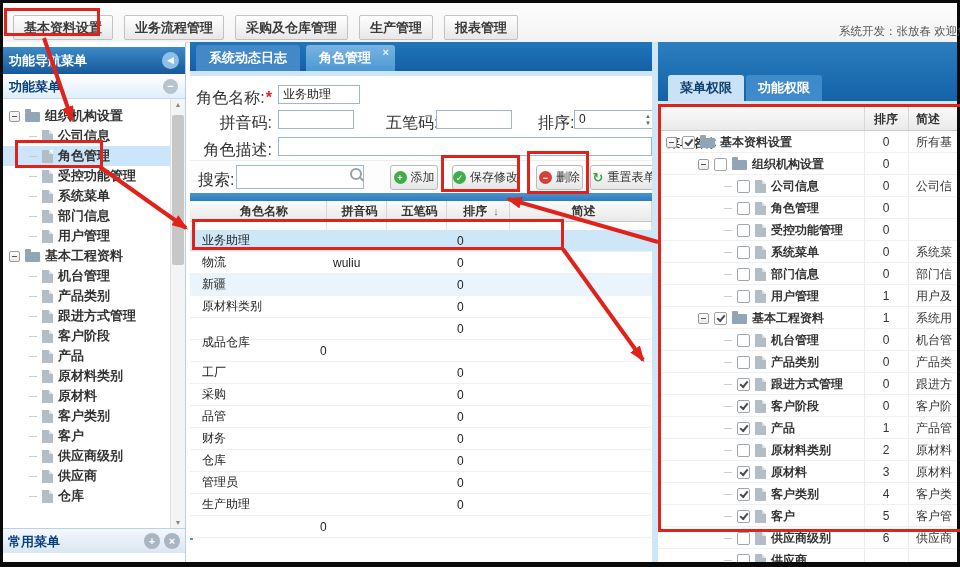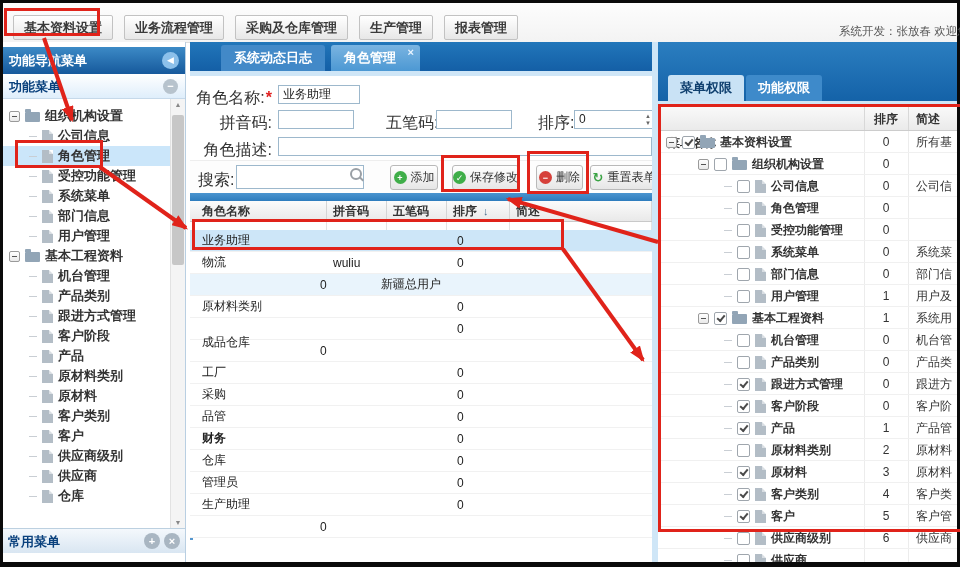--- a/index.html
+++ b/index.html
@@ -40,21 +40,21 @@
   .sb-thumb{position:absolute;left:1px;top:16px;width:12px;height:150px;background:#c7c7c7;border-radius:2px;}
   .sb-arrow{position:absolute;left:0;width:14px;text-align:center;font-size:7px;color:#888;}
   .sb-footer{position:absolute;left:0;top:486px;width:100%;height:25px;background:linear-gradient(#f4f8fc,#d9e6f2);
     border-top:1px solid #bcd0e0;color:#0a417d;font-size:13px;font-weight:bold;line-height:25px;padding-left:5px;box-sizing:border-box;}
   .sb-footer .icons{position:absolute;right:5px;top:4px;display:flex;gap:4px;}
   .sb-footer .circle{width:16px;height:16px;background:#a9b6c2;font-size:11px;}
 
   
   .main{left:190px;top:42px;width:462px;height:520px;background:#fff;}
   .m-tabbar{position:absolute;left:0;top:0;width:100%;height:29px;background:linear-gradient(#2176ba,#145fa6);}
-  .m-tabs{position:absolute;left:6px;top:3px;display:flex;gap:6px;align-items:flex-end;margin-left:25px;}
+  .m-tabs{position:absolute;left:6px;top:3px;display:flex;gap:6px;align-items:flex-end;}
   .m-tab{height:26px;line-height:26px;padding:0 13px;border-radius:3px 3px 0 0;color:#fff;font-size:13px;font-weight:bold;cursor:pointer;position:relative;white-space:nowrap;}
   .m-tab.inactive{background:#4289c8;}
   .m-tab.active{background:linear-gradient(#7ab4e1,#4c98d3);padding-right:24px;}
   .m-tab .close{position:absolute;right:6px;top:1px;font-size:11px;font-weight:bold;color:#e8f4ff;cursor:pointer;line-height:12px;}
   .m-strip{position:absolute;left:0;top:29px;width:100%;height:5px;background:#cfe6f7;}
   .form{position:absolute;left:0;top:34px;width:100%;height:126px;background:#fff;}
   .flabel{position:absolute;font-size:16px;color:#333;text-align:right;white-space:nowrap;}
   .req{color:#e02020;font-weight:bold;margin-left:1px;}
   .finput{position:absolute;height:19px;border:1px solid #9db8cc;background:#fff;font-size:12px;color:#222;
     padding:0 4px;box-sizing:border-box;font-family:inherit;line-height:17px;}
@@ -64,21 +64,21 @@
     display:flex;align-items:center;justify-content:center;gap:4px;font-size:12px;color:#333;cursor:pointer;box-sizing:border-box;white-space:nowrap;}
   .tb-ic{width:13px;height:13px;border-radius:50%;color:#fff;font-size:9px;font-weight:bold;display:flex;align-items:center;justify-content:center;flex:none;}
   .ic-green{background:#3fae49;} .ic-red{background:#d6403a;}
   .ic-refresh{color:#3aa344;font-size:13px;font-weight:bold;line-height:13px;}
   .mag{position:absolute;right:8px;top:7px;width:8px;height:8px;border:2px solid #9aa0a6;border-radius:50%;}
   .mag::after{content:"";position:absolute;width:5px;height:2px;background:#9aa0a6;transform:rotate(45deg);left:7px;top:8px;}
   .bluebar{position:absolute;left:0;top:151px;width:100%;height:8px;background:linear-gradient(#4a94cf,#2e7cbd);}
   .g-header{position:absolute;left:0;top:159px;width:100%;height:21px;background:linear-gradient(#fbfbfb,#e9e9e9);
     border-bottom:1px solid #c9c9c9;display:flex;box-sizing:border-box;}
   .g-hcell{height:100%;display:flex;align-items:center;border-right:1px solid #d5d5d5;font-size:12px;font-weight:bold;color:#333;
-    box-sizing:border-box;padding-left:6px;white-space:nowrap;cursor:pointer;}
+    box-sizing:border-box;padding-left:6px;white-space:nowrap;cursor:pointer;justify-content:center;}
   .sort-arrow{margin-left:6px;color:#4a708f;font-size:11px;font-weight:bold;}
   .g-filter{position:absolute;left:0;top:180px;width:100%;height:8px;background:#fff;display:flex;}
   .g-fcell{height:100%;border-right:1px solid #e3e3e3;box-sizing:border-box;}
   .g-body{position:absolute;left:0;top:188px;width:100%;}
   .g-edge{position:absolute;left:0;top:188px;width:3px;height:310px;background:#5697cf;}
   .g-row{height:22px;display:flex;align-items:center;font-size:12px;color:#222;border-bottom:1px solid #f1f1f1;box-sizing:border-box;cursor:pointer;background:#fff;}
   .g-row.selected{background:#cde6f8;}
   .g-row.stripe{background:#e9f4fc;}
   .g-cell{white-space:nowrap;overflow:hidden;box-sizing:border-box;}
 
@@ -343,24 +343,24 @@
           <div class="g-cell" style="width: 142px; padding-left: 8px;"></div>
         </div>
         <div class="g-row">
           <div class="g-cell" style="width: 137px; padding-left: 12px;">物流</div>
           <div class="g-cell" style="width: 60px; padding-left: 6px;">wuliu</div>
           <div class="g-cell" style="width: 60px; padding-left: 6px;"></div>
           <div class="g-cell" style="width: 63px; padding-left: 10px;">0</div>
           <div class="g-cell" style="width: 142px; padding-left: 8px;"></div>
         </div>
         <div class="g-row stripe">
-          <div class="g-cell" style="width: 60px; padding-left: 6px;"></div>
-          <div class="g-cell" style="width: 60px; padding-left: 6px;"></div>
-          <div class="g-cell" style="width: 63px; padding-left: 10px;">0</div>
-          <div class="g-cell" style="width: 142px; padding-left: 8px;">新疆总用户</div>
+          <div class="g-cell" style="width: 137px; padding-left: 12px;">新疆</div>
+          <div class="g-cell" style="width: 60px; padding-left: 6px;"></div>
+          <div class="g-cell" style="width: 60px; padding-left: 6px;"></div>
+          <div class="g-cell" style="width: 63px; padding-left: 10px;">0</div>
         </div>
         <div class="g-row">
           <div class="g-cell" style="width: 137px; padding-left: 12px;">原材料类别</div>
           <div class="g-cell" style="width: 60px; padding-left: 6px;"></div>
           <div class="g-cell" style="width: 60px; padding-left: 6px;"></div>
           <div class="g-cell" style="width: 63px; padding-left: 10px;">0</div>
           <div class="g-cell" style="width: 142px; padding-left: 8px;"></div>
         </div>
         <div class="g-row">
           <div class="g-cell" style="width: 137px; padding-left: 12px; margin-top: 28px;">成品仓库</div>
@@ -390,21 +390,21 @@
           <div class="g-cell" style="width: 142px; padding-left: 8px;"></div>
         </div>
         <div class="g-row">
           <div class="g-cell" style="width: 137px; padding-left: 12px;">品管</div>
           <div class="g-cell" style="width: 60px; padding-left: 6px;"></div>
           <div class="g-cell" style="width: 60px; padding-left: 6px;"></div>
           <div class="g-cell" style="width: 63px; padding-left: 10px;">0</div>
           <div class="g-cell" style="width: 142px; padding-left: 8px;"></div>
         </div>
         <div class="g-row">
-          <div class="g-cell" style="width: 137px; padding-left: 12px; font-weight: bold;">财务</div>
+          <div class="g-cell" style="width: 137px; padding-left: 12px;">财务</div>
           <div class="g-cell" style="width: 60px; padding-left: 6px;"></div>
           <div class="g-cell" style="width: 60px; padding-left: 6px;"></div>
           <div class="g-cell" style="width: 63px; padding-left: 10px;">0</div>
           <div class="g-cell" style="width: 142px; padding-left: 8px;"></div>
         </div>
         <div class="g-row">
           <div class="g-cell" style="width: 137px; padding-left: 12px;">仓库</div>
           <div class="g-cell" style="width: 60px; padding-left: 6px;"></div>
           <div class="g-cell" style="width: 60px; padding-left: 6px;"></div>
           <div class="g-cell" style="width: 63px; padding-left: 10px;">0</div>

